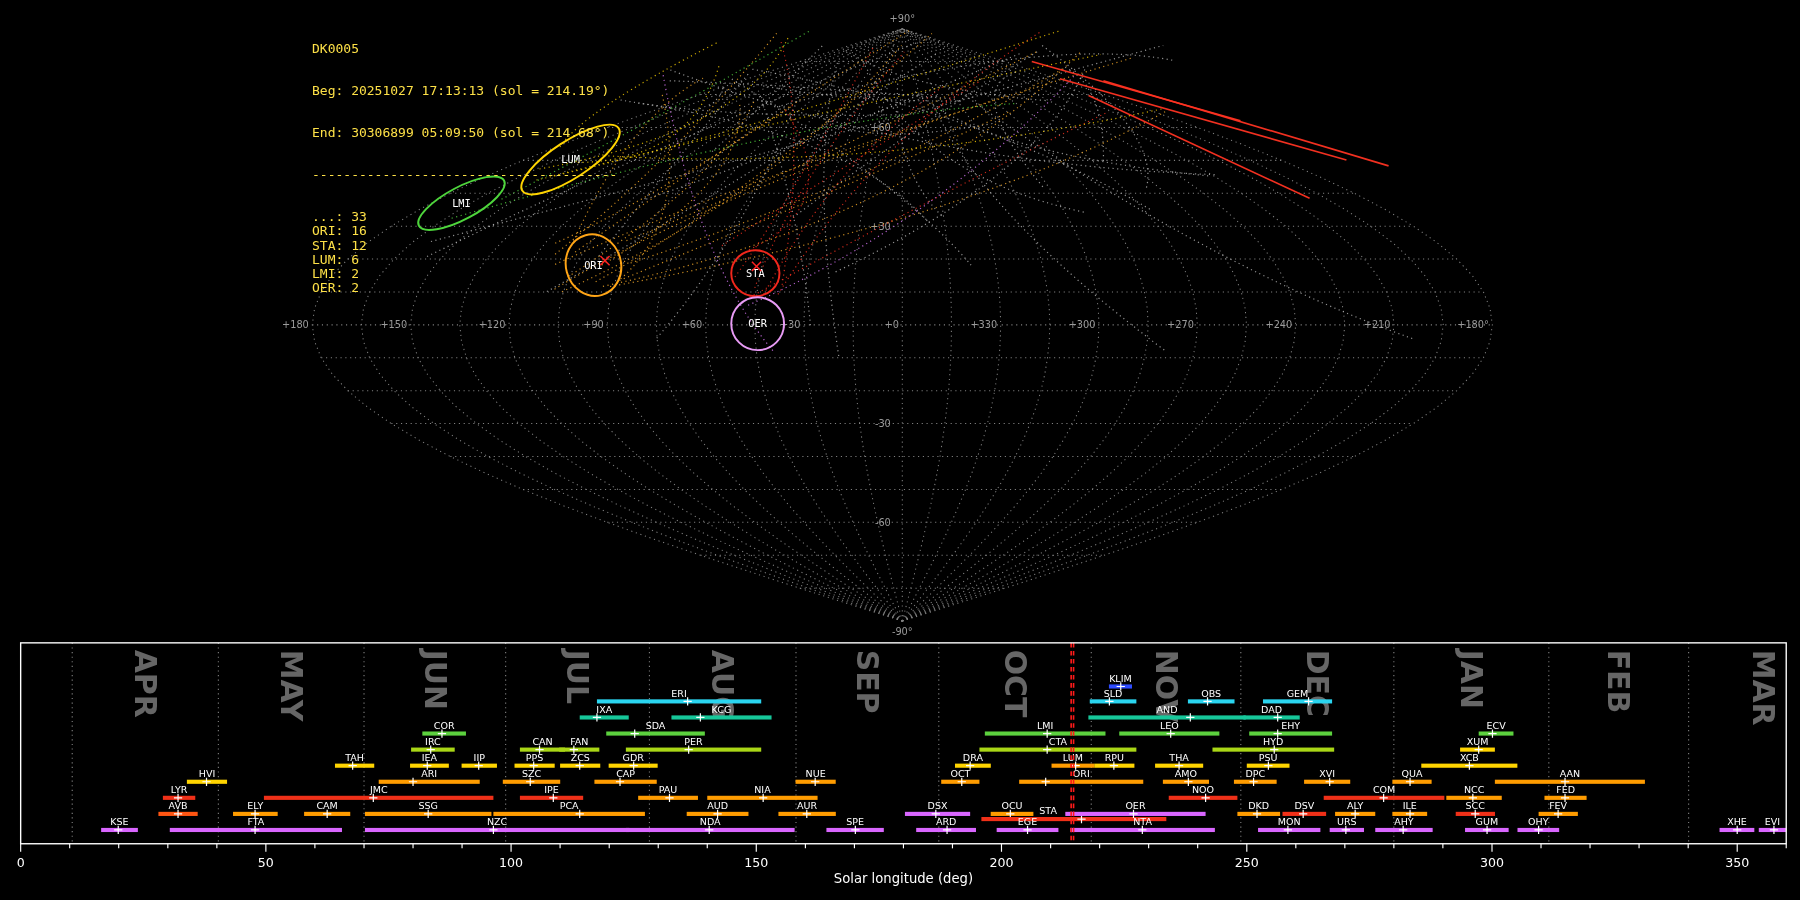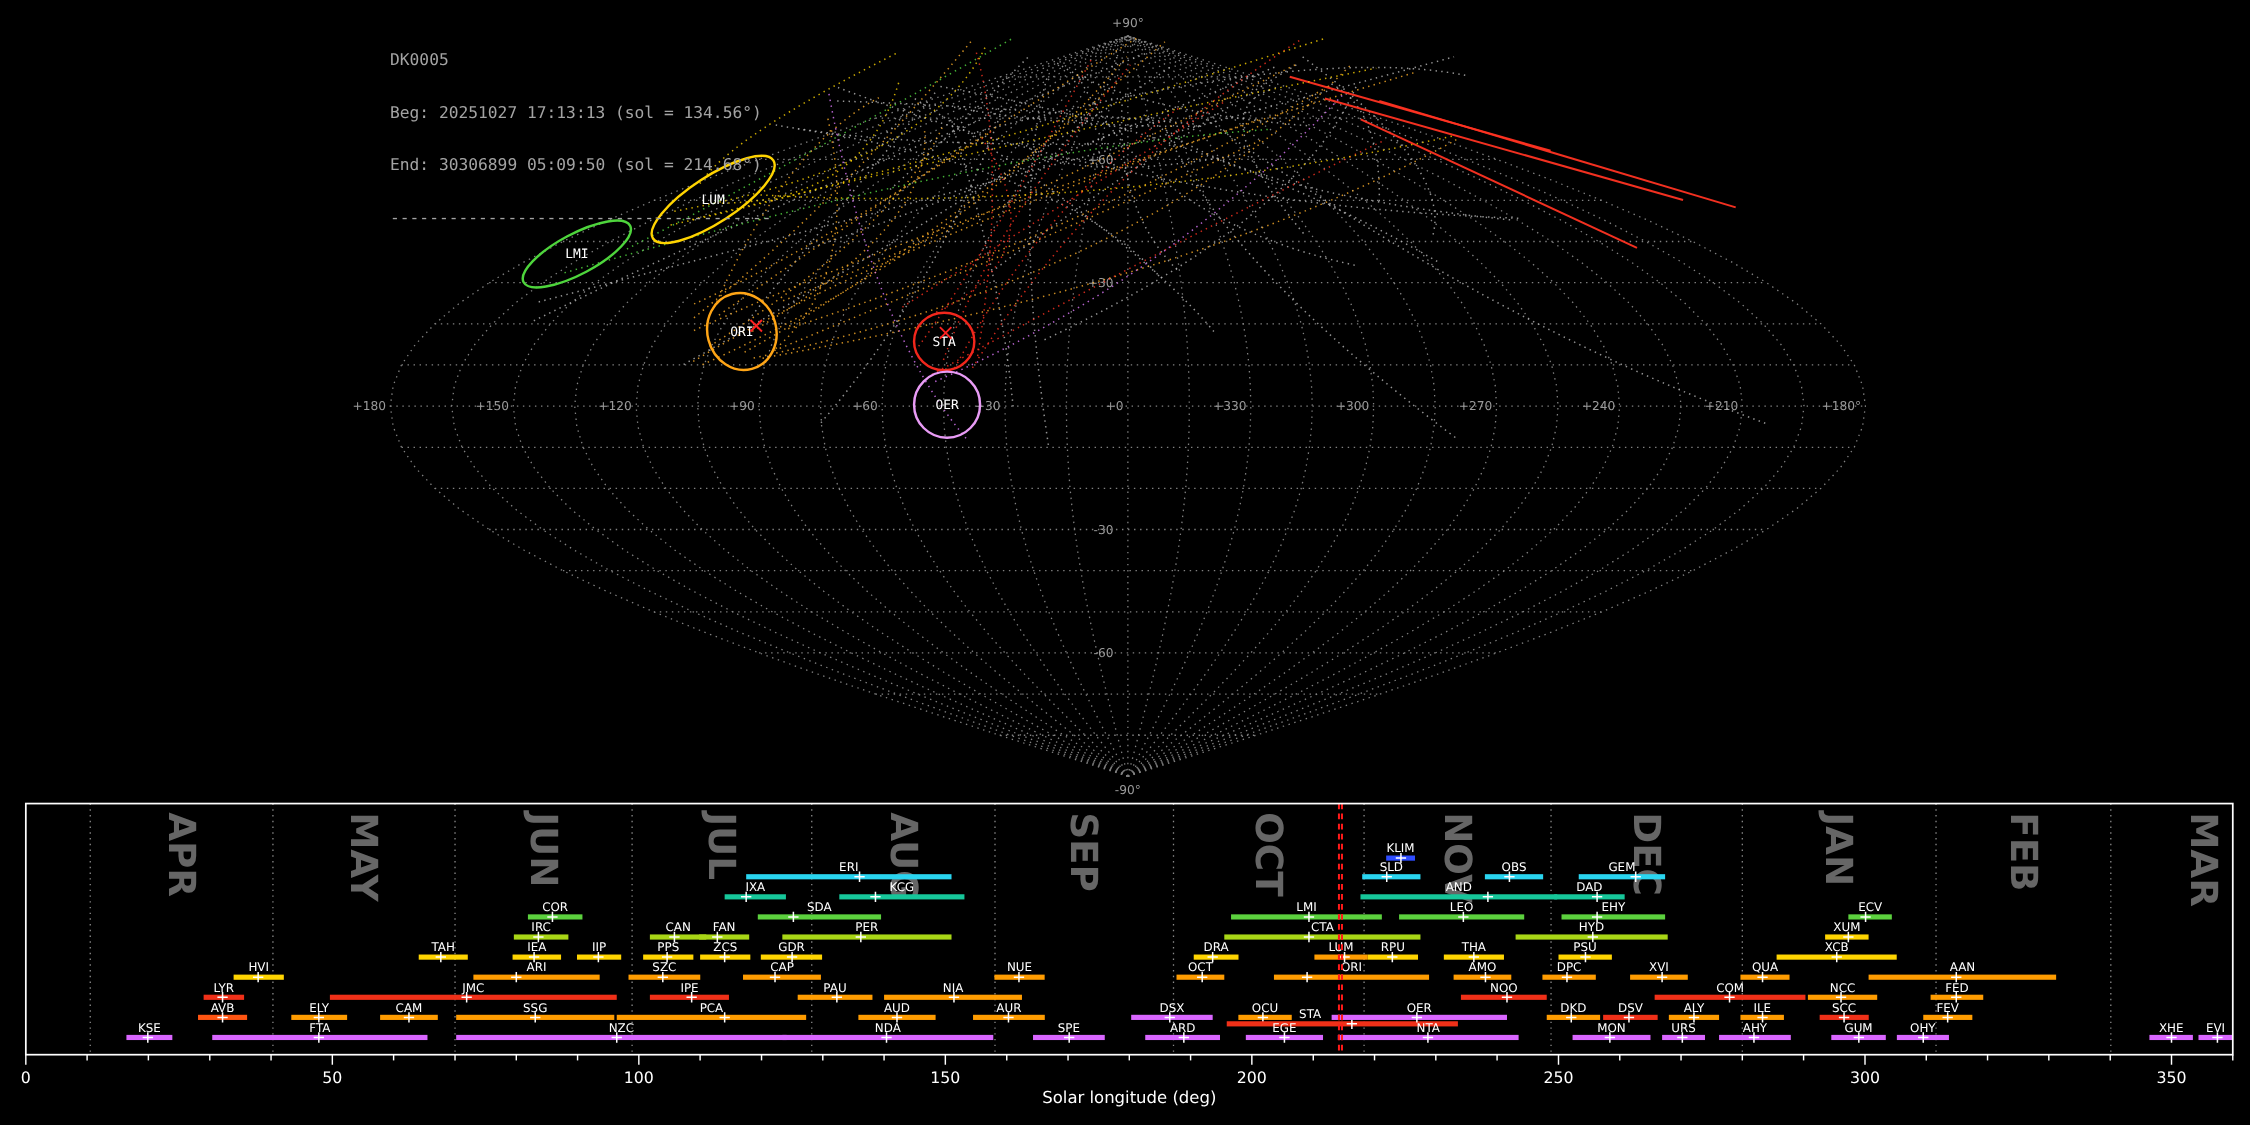--- a/index.html
+++ b/index.html
@@ -1,19 +1,19 @@
 <!DOCTYPE html>
 <html><head>
 <meta charset="utf-8">
 <style>
   html,body{margin:0;padding:0;background:#000;}
   #stage{position:relative;width:1800px;height:900px;background:#000;overflow:hidden;
          font-family:"DejaVu Sans",sans-serif;}
   #plot{position:absolute;left:0;top:0;}
-  #info{position:absolute;left:312px;top:14px;color:#a3a3a3;
+  #info{position:absolute;left:312px;top:14px;color:#fde047;
         font:13px "DejaVu Sans Mono",monospace;line-height:1.08;white-space:pre;}
   #info .line{white-space:pre;}
 </style>
 </head>
 <body>
 
 <div id="stage">
   <svg id="plot" width="1800" height="900" viewBox="0 0 1568 784">
       <g fill="none" stroke="#8f8f8f" stroke-width="0.9" stroke-dasharray="1 3.2" opacity="0.9">
         <line x1="696.7" y1="512.4" x2="875.3" y2="512.4"></line>
@@ -505,17 +505,18 @@
           <line x1="1470.6" y1="735" x2="1470.6" y2="739" stroke="#fff" stroke-width="1"></line>
           <line x1="1513.3" y1="735" x2="1513.3" y2="742" stroke="#fff" stroke-width="1"></line>
           <text x="1513.3" y="755" text-anchor="middle" fill="#fff" font-size="11">350</text>
           <line x1="1556.0" y1="735" x2="1556.0" y2="739" stroke="#fff" stroke-width="1"></line>
           <text x="787" y="769" text-anchor="middle" fill="#fff" font-size="11.5">Solar longitude (deg)</text>
         </g>
       </g>
     </svg>
   <div id="info">
     <div class="line">DK0005</div>
-    <div class="line">Beg: 20251027 17:13:13 (sol = 134.56°)</div>
+    <div class="line">Beg: 20251027 17:13:13 (sol = 214.19°)</div>
     <div class="line">End: 30306899 05:09:50 (sol = 214.68°)</div>
     <div class="line">---------------------------------------</div>
+    <div id="info-counts"><div class="line">...: 33</div><div class="line">ORI: 16</div><div class="line">STA: 12</div><div class="line">LUM: 6</div><div class="line">LMI: 2</div><div class="line">OER: 2</div></div>
   </div>
 </div>
 
 </body></html>

